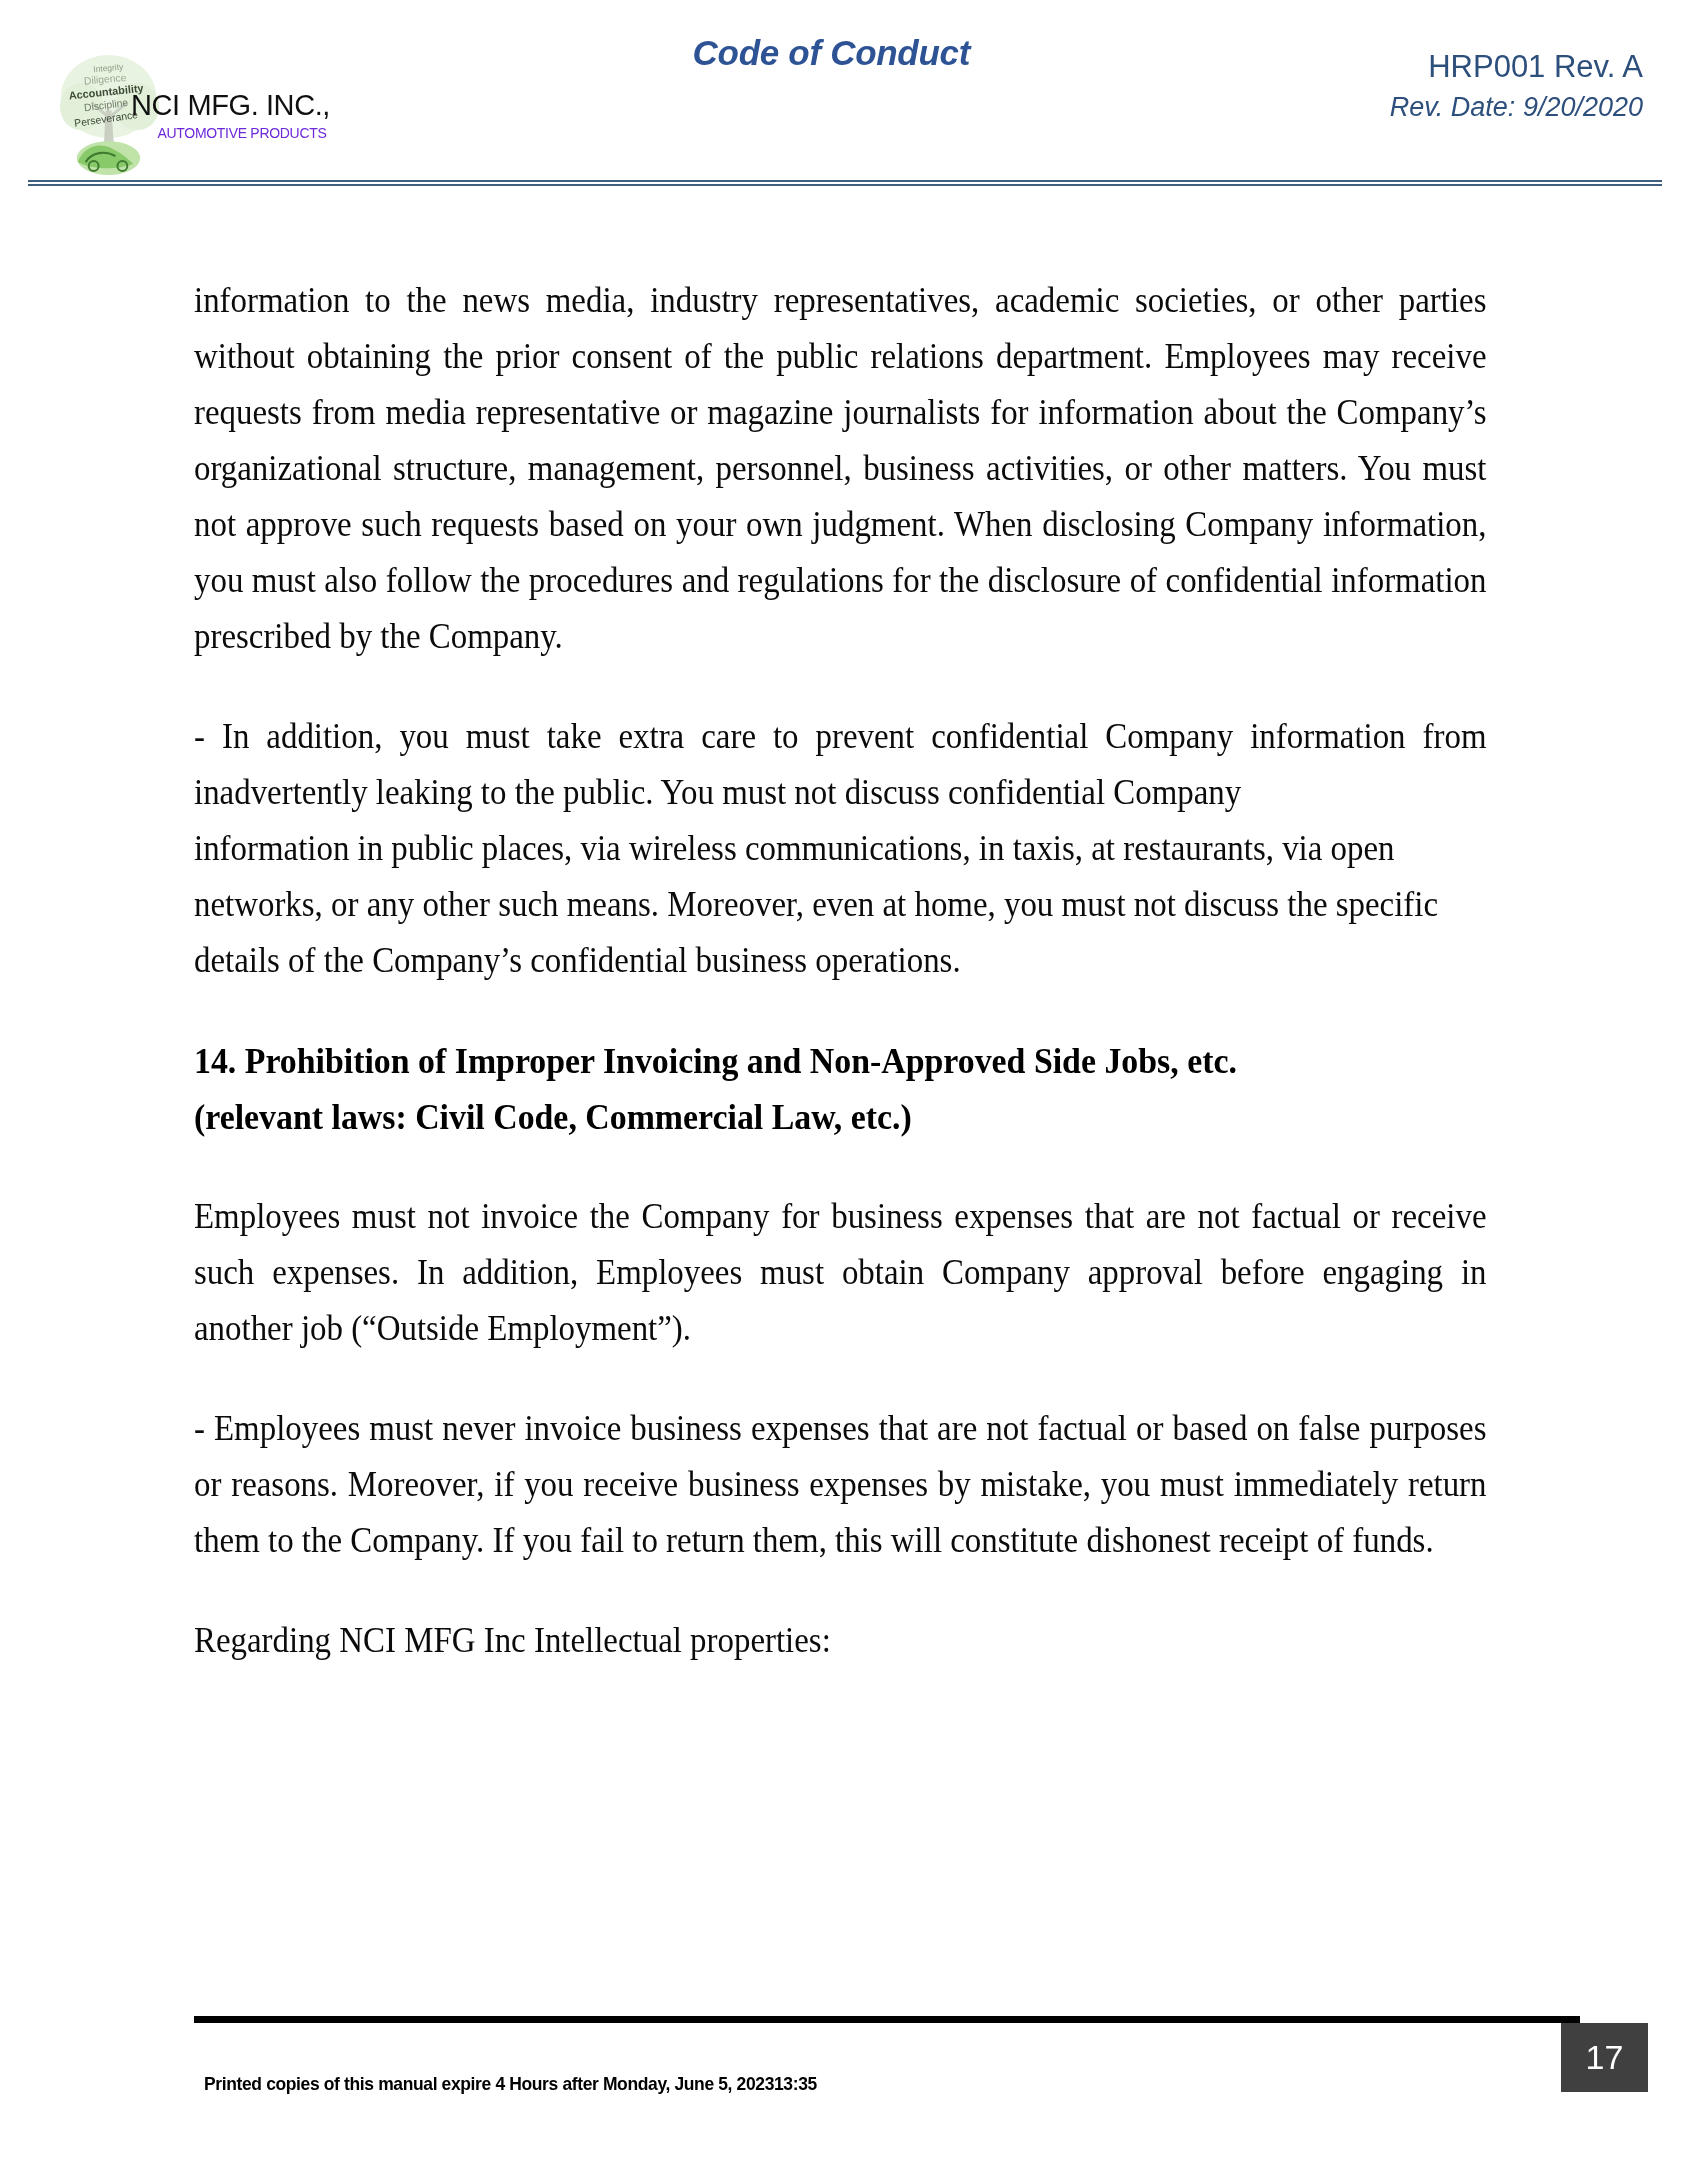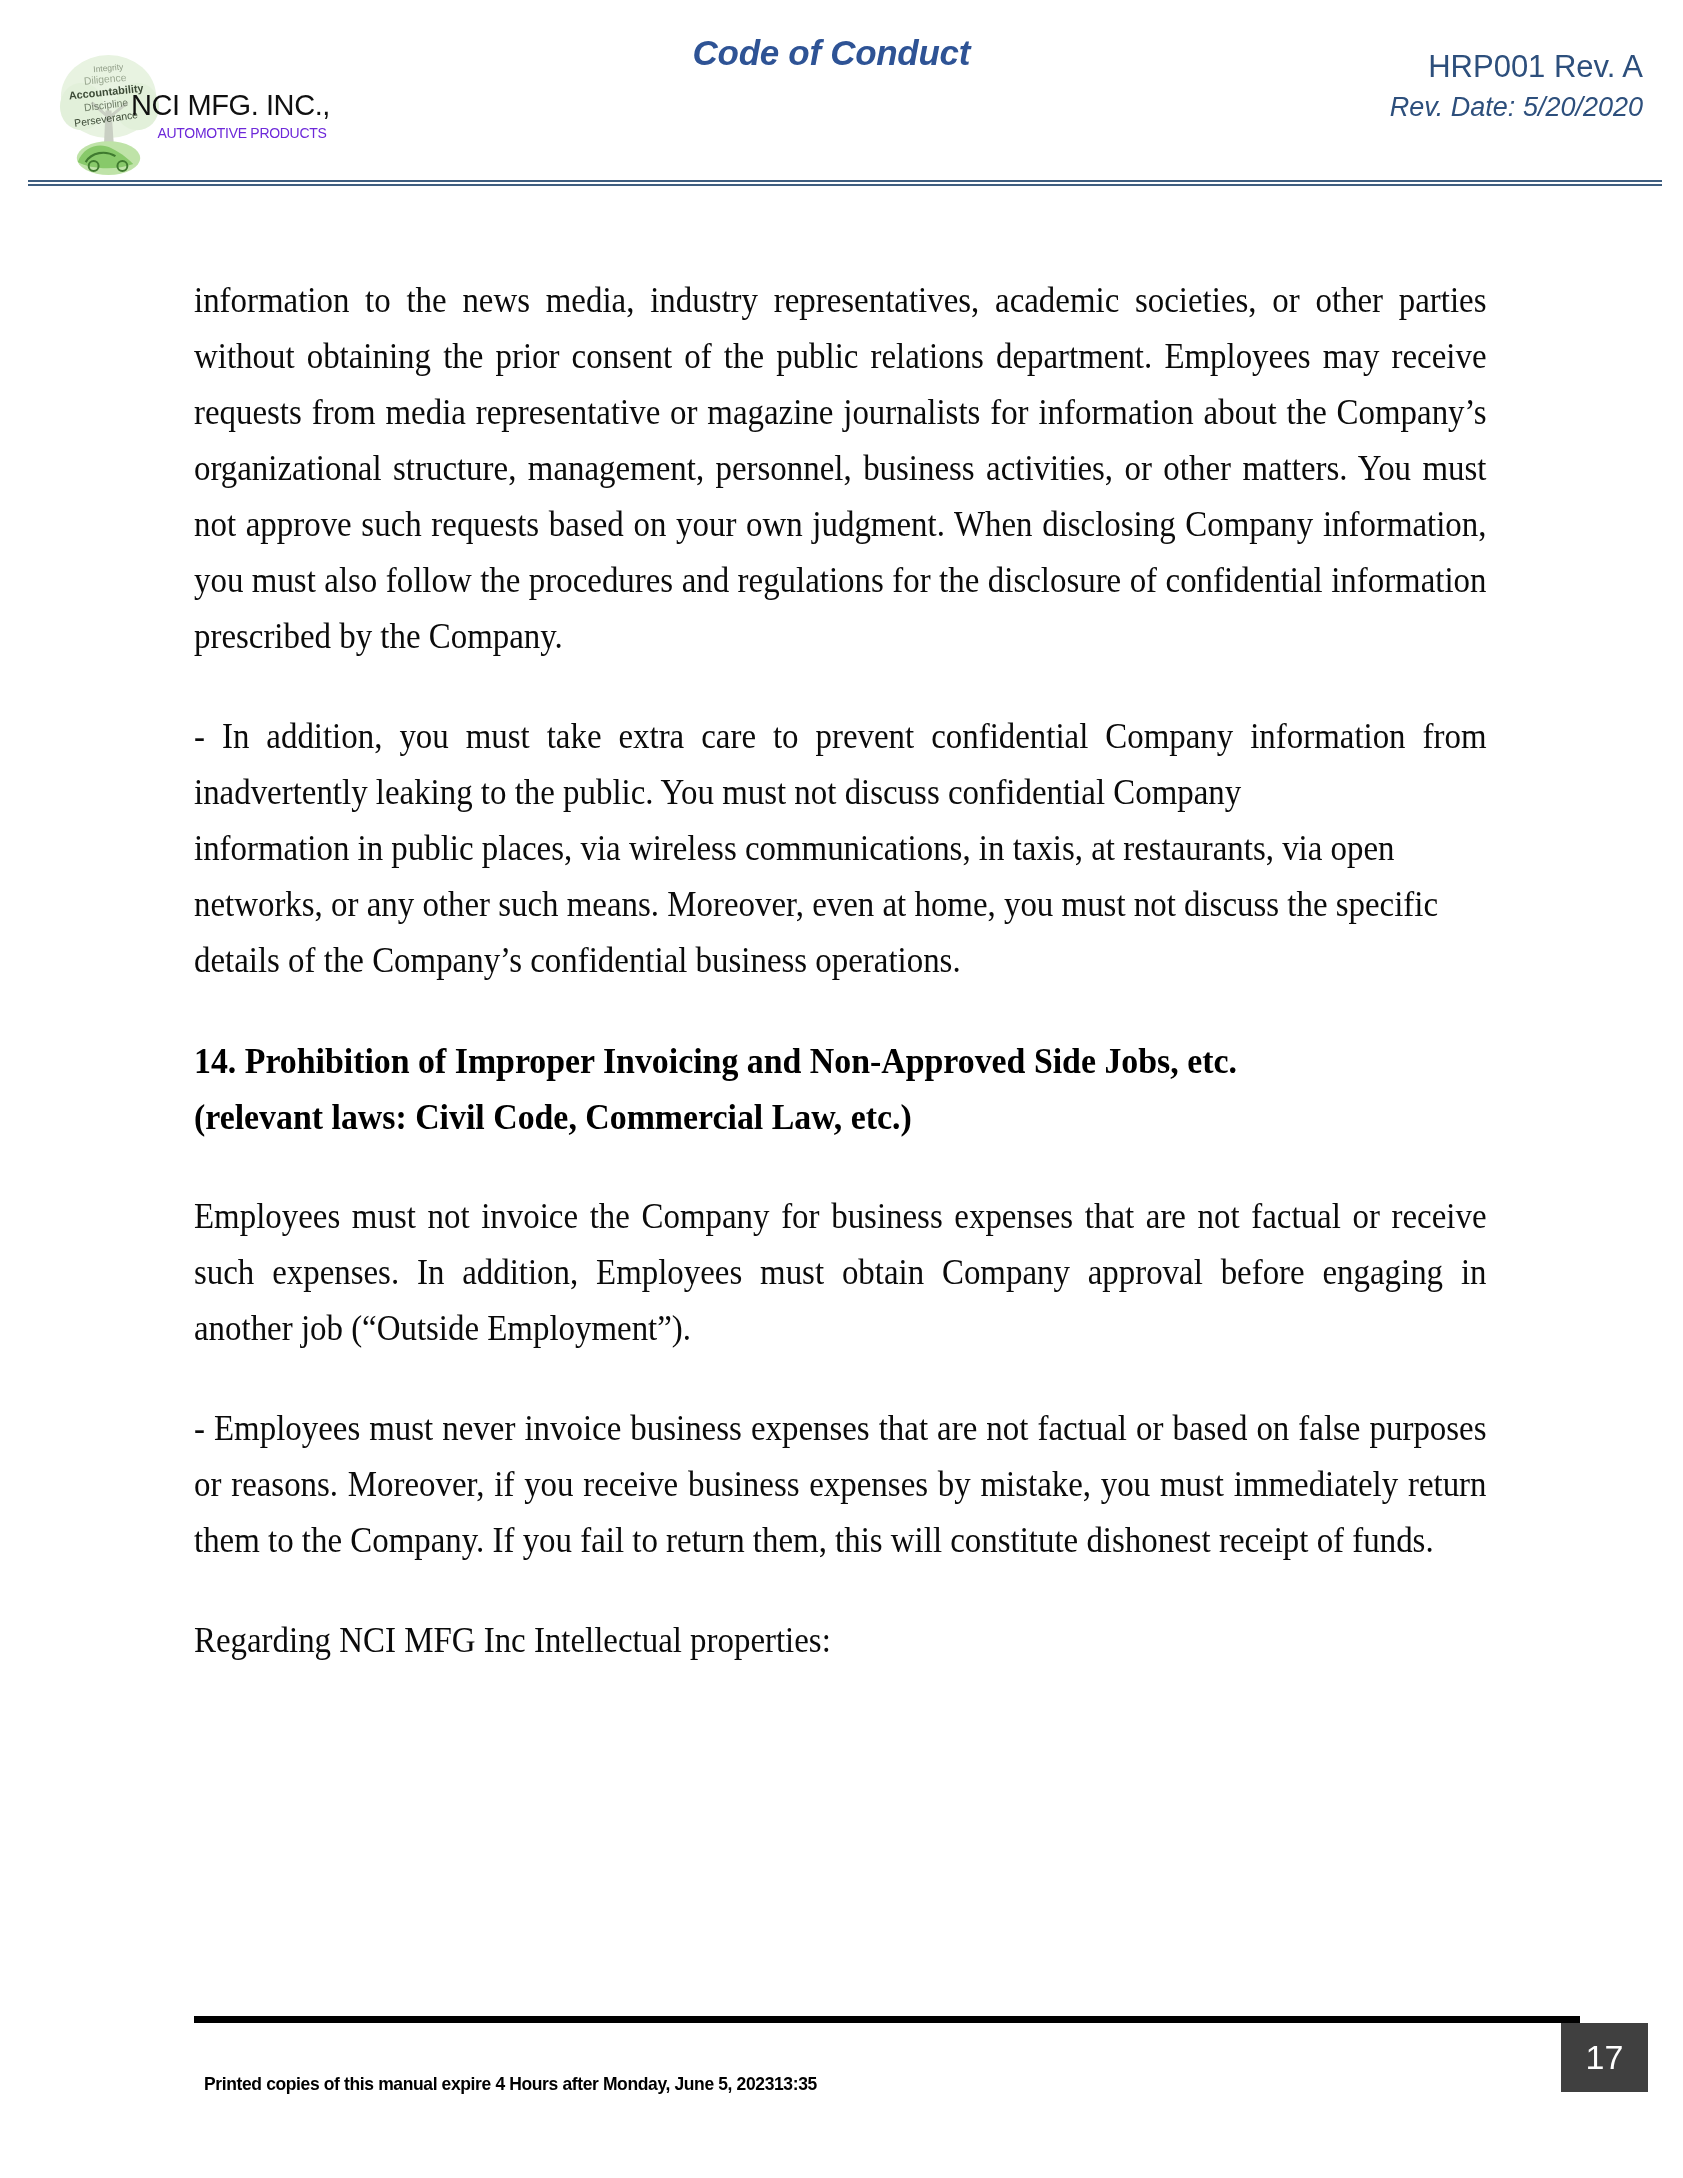--- a/index.html
+++ b/index.html
@@ -255,21 +255,21 @@
         <div class="logo-tagline">AUTOMOTIVE PRODUCTS</div>
       </div>
     </div>
 
     <div class="header-title">
       <div>Code of Conduct</div>
     </div>
 
     <div class="header-meta">
       <div class="header-doc-id">HRP001 Rev. A</div>
-      <div class="header-rev-date">Rev. Date: 5/20/2020</div>
+      <div class="header-rev-date">Rev. Date: 9/20/2020</div>
     </div>
 
     <div class="header-rule">
       <div class="r1"></div>
       <div class="r2"></div>
     </div>
   </div>
 
   <div class="content">
 

